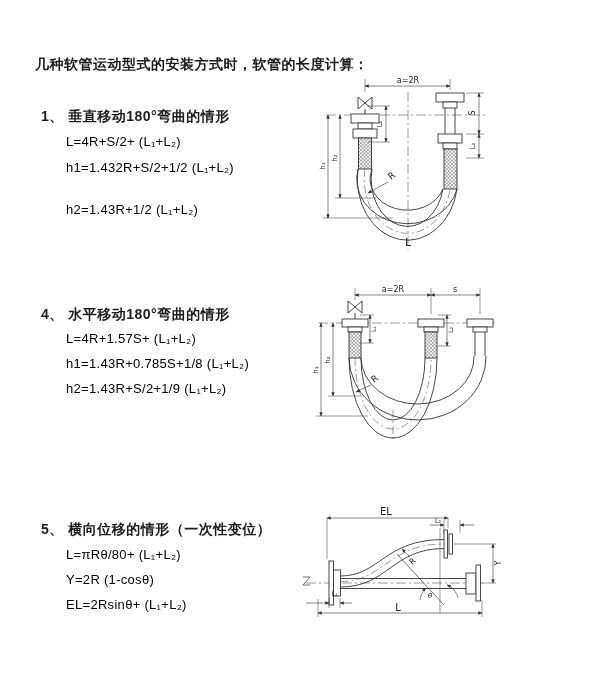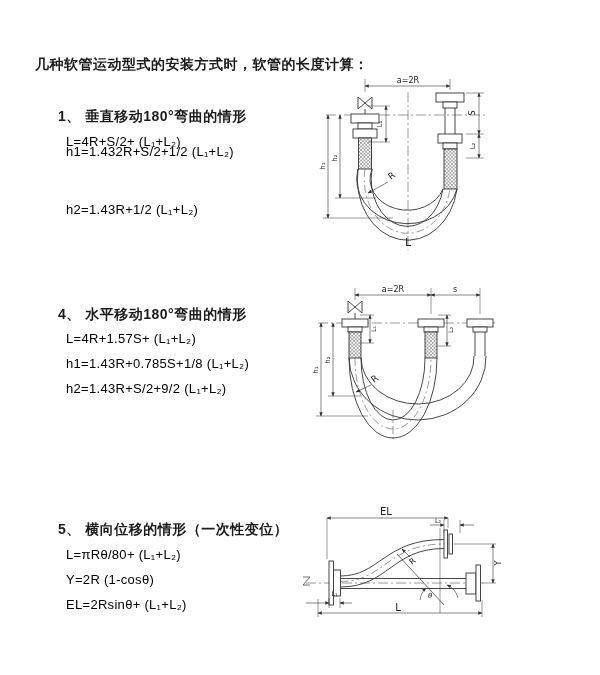--- a/index.html
+++ b/index.html
@@ -6,45 +6,45 @@
   body{
     width:600px;height:675px;position:relative;background:#ffffff;
     font-family:"Liberation Sans","DejaVu Sans",sans-serif;color:#1c1c1c;
     overflow:hidden;
   }
   .page-title{
     position:absolute;left:35px;top:20px;font-size:14px;font-weight:bold;
     letter-spacing:.5px;white-space:nowrap;margin-top:36px;
   }
   .sec-heading{
-    position:absolute;left:58px;font-size:14px;font-weight:bold;
+    position:absolute;left:41px;font-size:14px;font-weight:bold;
     letter-spacing:.5px;white-space:nowrap;
   }
   .formula{
     position:absolute;left:66px;font-size:13px;font-weight:500;
     letter-spacing:.3px;white-space:nowrap;color:#000000;
   }
   .diag{position:absolute;}
   svg{display:block;}
   svg text{font-family:"DejaVu Sans","Liberation Sans",sans-serif;fill:#222;}
 </style>
 </head>
 <body>
 
 <div class="page-title">几种软管运动型式的安装方式时，软管的长度计算：</div>
 
 <div class="sec-heading" style="top:108px">1、 垂直移动180°弯曲的情形</div>
 <div class="formula" style="top:134px">L=4R+S/2+ (L₁+L₂)</div>
-<div class="formula" style="top:144px">h1=1.432R+S/2+1/2 (L₁+L₂)</div>
+<div class="formula" style="top:160px">h1=1.432R+S/2+1/2 (L₁+L₂)</div>
 <div class="formula" style="top:202px">h2=1.43R+1/2 (L₁+L₂)</div>
 
 <div class="sec-heading" style="top:306px">4、 水平移动180°弯曲的情形</div>
 <div class="formula" style="top:331px">L=4R+1.57S+ (L₁+L₂)</div>
 <div class="formula" style="top:356px">h1=1.43R+0.785S+1/8 (L₁+L₂)</div>
-<div class="formula" style="top:381px">h2=1.43R+S/2+9/2 (L₁+L₂)</div>
+<div class="formula" style="top:381px">h2=1.43R+S/2+1/9 (L₁+L₂)</div>
 
 <div class="sec-heading" style="top:521px">5、 横向位移的情形（一次性变位）</div>
 <div class="formula" style="top:547px">L=πRθ/80+ (L₁+L₂)</div>
 <div class="formula" style="top:572px">Y=2R (1-cosθ)</div>
 <div class="formula" style="top:597px">EL=2Rsinθ+ (L₁+L₂)</div>
 
 <div class="diag" style="left:298px;top:66px">
 <svg width="290" height="190" viewBox="0 0 290 190">
   <defs>
     <marker id="ar1" viewBox="0 0 10 10" refX="9" refY="5" markerWidth="9" markerHeight="7" orient="auto-start-reverse">

